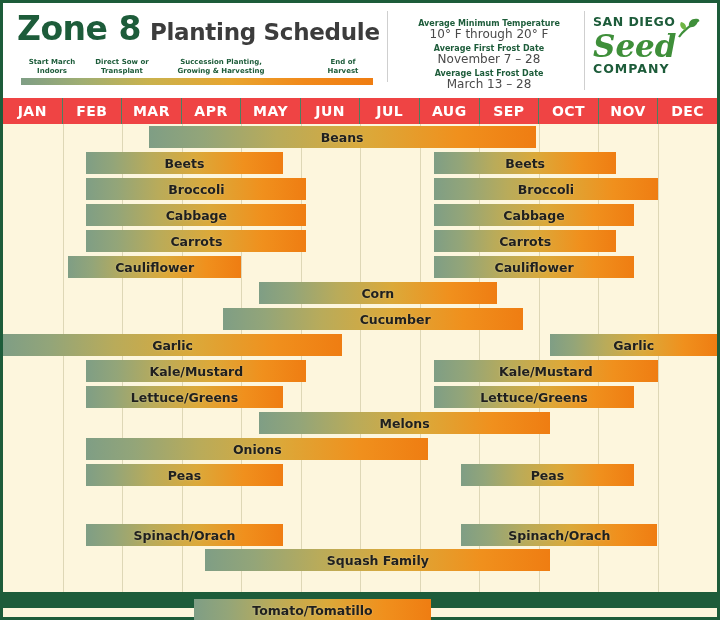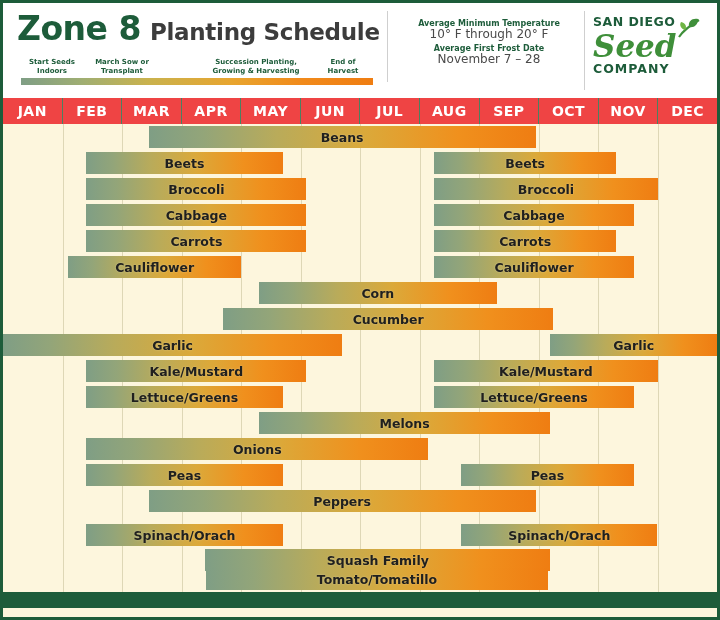--- a/index.html
+++ b/index.html
@@ -71,21 +71,21 @@
     position: absolute;
     text-align: center;
     font-size: 7px;
     font-weight: bold;
     color: #1d5c3a;
     line-height: 9px;
     font-family: "DejaVu Sans", sans-serif;
   }
   .legend-item.i0 { left: 2px;  width: 66px; }
   .legend-item.i1 { left: 72px; width: 66px; }
-  .legend-item.i2 { left: 184px; width: 110px; }
+  .legend-item.i2 { left: 149px; width: 110px; }
   .legend-item.i3 { left: 296px; width: 60px; }
 
   .frost {
     width: 190px;
     padding: 8px 0 0 6px;
     border-left: 1px solid #cfcfcf;
     align-self: stretch;
     margin-top: 8px;
     margin-bottom: 16px;
   }
@@ -219,25 +219,25 @@
   <div class="header">
 
     <div class="title-block">
       <div class="title-line">
         <div class="zone">Zone 8</div>
         <div class="sched">Planting Schedule</div>
       </div>
 
       <div class="legend">
         <div class="legend-item i0">
-          <div>Start Seeds</div>
+          <div>Start March</div>
           <div>Indoors</div>
         </div>
         <div class="legend-item i1">
-          <div>March Sow or</div>
+          <div>Direct Sow or</div>
           <div>Transplant</div>
         </div>
         <div class="legend-item i2">
           <div>Succession Planting,</div>
           <div>Growing &amp; Harvesting</div>
         </div>
         <div class="legend-item i3">
           <div>End of</div>
           <div>Harvest</div>
         </div>
@@ -246,20 +246,24 @@
     </div>
 
     <div class="frost">
       <div class="frost-row">
         <div class="frost-label">Average Minimum Temperature</div>
         <div class="frost-val">10° F through 20° F</div>
       </div>
       <div class="frost-row">
         <div class="frost-label">Average First Frost Date</div>
         <div class="frost-val">November 7 – 28</div>
+      </div>
+      <div class="frost-row">
+        <div class="frost-label">Average Last Frost Date</div>
+        <div class="frost-val">March 13 – 28</div>
       </div>
     </div>
 
     <div class="logo">
       <div class="logo-sd">SAN DIEGO</div>
       <div class="logo-seed">Seed</div>
       <div class="logo-company">COMPANY</div>
       <span class="sprout">
         <svg width="26" height="22" viewBox="0 0 26 22">
           <path d="M4 20 C8 14 14 9 24 3" stroke="#3f8f3a" stroke-width="2.2" fill="none"></path>
@@ -344,21 +348,21 @@
           <div class="bar" style="left: 431.375px; width: 199.325px; background: linear-gradient(to right, rgb(127, 158, 133) 0%, rgb(147, 165, 121) 14%, rgb(185, 171, 90) 33%, rgb(219, 169, 58) 56%, rgb(240, 144, 29) 80%, rgb(239, 125, 18) 100%);">
             <span>Cauliflower</span>
           </div>
         </div>
         <div class="row" style="top: 158px;">
           <div class="bar" style="left: 255.85px; width: 238px; background: linear-gradient(to right, rgb(127, 158, 133) 0%, rgb(147, 165, 121) 14%, rgb(185, 171, 90) 33%, rgb(219, 169, 58) 56%, rgb(240, 144, 29) 80%, rgb(239, 125, 18) 100%);">
             <span>Corn</span>
           </div>
         </div>
         <div class="row" style="top: 184px;">
-          <div class="bar" style="left: 220.15px; width: 330px; background: linear-gradient(to right, rgb(127, 158, 133) 0%, rgb(147, 165, 121) 14%, rgb(185, 171, 90) 33%, rgb(219, 169, 58) 56%, rgb(240, 144, 29) 80%, rgb(239, 125, 18) 100%);">
+          <div class="bar" style="left: 220.15px; width: 256px; background: linear-gradient(to right, rgb(127, 158, 133) 0%, rgb(147, 165, 121) 14%, rgb(185, 171, 90) 33%, rgb(219, 169, 58) 56%, rgb(240, 144, 29) 80%, rgb(239, 125, 18) 100%); padding-left: 44px;">
             <span>Cucumber</span>
           </div>
         </div>
         <div class="row" style="top: 210px;">
           <div class="bar" style="left: 0px; width: 339.15px; background: linear-gradient(to right, rgb(127, 158, 133) 0%, rgb(147, 165, 121) 14%, rgb(185, 171, 90) 33%, rgb(219, 169, 58) 56%, rgb(240, 144, 29) 80%, rgb(239, 125, 18) 100%);">
             <span>Garlic</span>
           </div>
           <div class="bar" style="left: 547.4px; width: 166.6px; background: linear-gradient(to right, rgb(127, 158, 133) 0%, rgb(147, 165, 121) 14%, rgb(185, 171, 90) 33%, rgb(219, 169, 58) 56%, rgb(240, 144, 29) 80%, rgb(239, 125, 18) 100%);">
             <span>Garlic</span>
           </div>
@@ -390,40 +394,35 @@
           </div>
         </div>
         <div class="row" style="top: 340px;">
           <div class="bar" style="left: 83.3px; width: 196.35px; background: linear-gradient(to right, rgb(127, 158, 133) 0%, rgb(147, 165, 121) 14%, rgb(185, 171, 90) 33%, rgb(219, 169, 58) 56%, rgb(240, 144, 29) 80%, rgb(239, 125, 18) 100%);">
             <span>Peas</span>
           </div>
           <div class="bar" style="left: 458.15px; width: 172.55px; background: linear-gradient(to right, rgb(127, 158, 133) 0%, rgb(147, 165, 121) 14%, rgb(185, 171, 90) 33%, rgb(219, 169, 58) 56%, rgb(240, 144, 29) 80%, rgb(239, 125, 18) 100%);">
             <span>Peas</span>
           </div>
         </div>
-        <div class="row" style="top: 366px;">
-          <div class="bar" style="left: 145.775px; width: 386.75px; background: linear-gradient(to right, rgb(127, 158, 133) 0%, rgb(147, 165, 121) 14%, rgb(185, 171, 90) 33%, rgb(219, 169, 58) 56%, rgb(240, 144, 29) 80%, rgb(239, 125, 18) 100%);">
-            <span>Peppers</span>
-          </div>
-        </div>
         <div class="row" style="top: 400px;">
           <div class="bar" style="left: 83.3px; width: 196.35px; background: linear-gradient(to right, rgb(127, 158, 133) 0%, rgb(147, 165, 121) 14%, rgb(185, 171, 90) 33%, rgb(219, 169, 58) 56%, rgb(240, 144, 29) 80%, rgb(239, 125, 18) 100%);">
             <span>Spinach/Orach</span>
           </div>
           <div class="bar" style="left: 458.15px; width: 196.35px; background: linear-gradient(to right, rgb(127, 158, 133) 0%, rgb(147, 165, 121) 14%, rgb(185, 171, 90) 33%, rgb(219, 169, 58) 56%, rgb(240, 144, 29) 80%, rgb(239, 125, 18) 100%);">
             <span>Spinach/Orach</span>
           </div>
         </div>
         <div class="row" style="top: 425px; text-align: center;">
           <div class="bar" style="left: 202.3px; width: 345.1px; background: linear-gradient(to right, rgb(127, 158, 133) 0%, rgb(147, 165, 121) 14%, rgb(185, 171, 90) 33%, rgb(219, 169, 58) 56%, rgb(240, 144, 29) 80%, rgb(239, 125, 18) 100%);">
             <span>Squash Family</span>
           </div>
         </div>
         <div class="row" style="top: 444px;">
-          <div class="bar" style="left: 203px; width: 342px; background: linear-gradient(to right, rgb(127, 158, 133) 0%, rgb(147, 165, 121) 14%, rgb(185, 171, 90) 33%, rgb(219, 169, 58) 56%, rgb(240, 144, 29) 80%, rgb(239, 125, 18) 100%);">
+          <div class="bar" style="left: 191px; width: 237px; background: linear-gradient(to right, rgb(127, 158, 133) 0%, rgb(147, 165, 121) 14%, rgb(185, 171, 90) 33%, rgb(219, 169, 58) 56%, rgb(240, 144, 29) 80%, rgb(239, 125, 18) 100%); margin-top: 31px;">
             <span>Tomato/Tomatillo</span>
           </div>
         </div>
       </div>
   </div>
 
   <div class="footer"></div>
 </div>
 
 </body></html>

